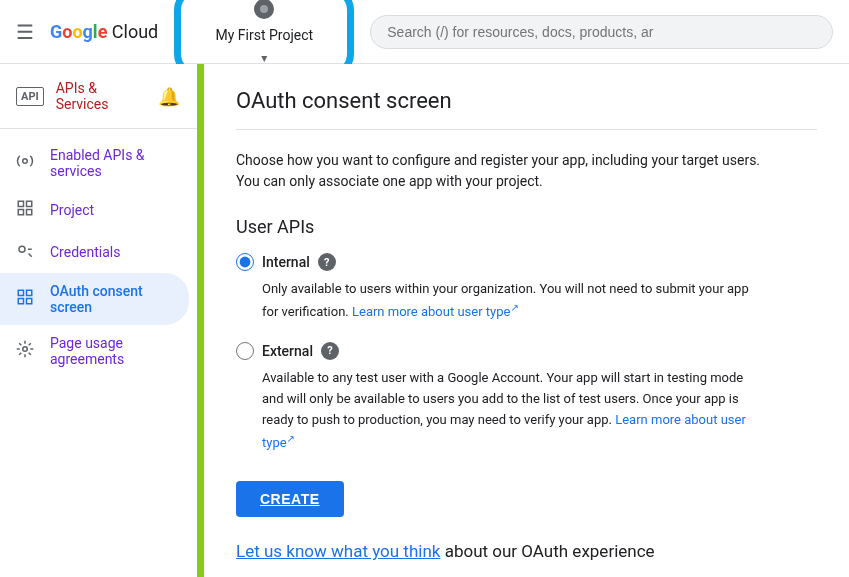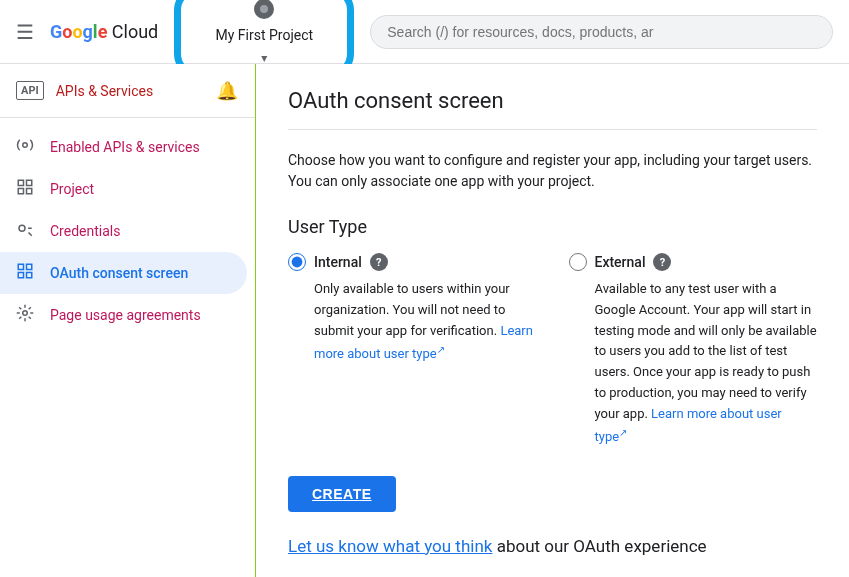--- a/index.html
+++ b/index.html
@@ -51,23 +51,23 @@
 
     
     .main-layout {
       display: flex;
       flex: 1;
       overflow: hidden;
     }
 
     
     .sidebar {
-      width: 256px;
+      width: 204px;
       flex-shrink: 0;
-      border-right: 1px solid #84cc16;
+      border-right: 7px solid #84cc16;
       overflow-y: auto;
       background: #fff;
     }
     .sidebar-header {
       display: flex;
       align-items: center;
       gap: 12px;
       padding: 16px;
       border-bottom: 1px solid #e0e0e0;
     }
@@ -81,21 +81,21 @@
     }
     .sidebar-title { font-size: 14px; font-weight: 400; color: #b91c1c; }
     .sidebar-bell { color: #1a73e8; font-size: 18px; margin-left: auto; }
     .sidebar-nav { padding: 8px 0; }
     .sidebar-item {
       display: flex;
       align-items: center;
       gap: 16px;
       padding: 10px 16px;
       cursor: pointer;
-      color: #be185d;
+      color: #6d28d9;
       font-size: 14px;
       border-radius: 0 24px 24px 0;
       margin-right: 8px;
     }
     .sidebar-item.active {
       background: #e8f0fe;
       color: #1a73e8;
       font-weight: 500;
     }
     .sidebar-icon { font-size: 18px; color: #5f6368; }
@@ -122,21 +122,21 @@
       color: #202124;
       margin-bottom: 24px;
       max-width: 550px;
     }
     .section-title {
       font-size: 18px;
       font-weight: 400;
       color: #202124;
       margin-bottom: 16px;
     }
-    .radio-group { display: flex; flex-direction: row; gap: 32px; }
+    .radio-group { display: flex; flex-direction: column; gap: 19px; }
     .radio-option { display: flex; flex-direction: column; gap: 8px; }
     .radio-label-row {
       display: flex;
       align-items: center;
       gap: 8px;
     }
     .radio-input {
       width: 18px;
       height: 18px;
       accent-color: #1a73e8;
@@ -271,21 +271,21 @@
             </svg>
         </span>
         <span>Page usage agreements</span>
       </div>
     </nav>
   </div>
 
   <div class="content-area">
     <h1 class="page-title">OAuth consent screen</h1>
     <p class="description">Choose how you want to configure and register your app, including your target users. You can only associate one app with your project.</p>
-    <h2 class="section-title">User Type</h2>
+    <h2 class="section-title">User APIs</h2>
 
     <div class="radio-group">
 
       <div class="radio-option">
         <div class="radio-label-row">
           <input type="radio" class="radio-input" name="user-type" id="internal" checked="" style="">
           <label class="radio-label" for="internal">Internal</label>
           <div class="help-icon">?</div>
         </div>
         <div class="radio-description">

